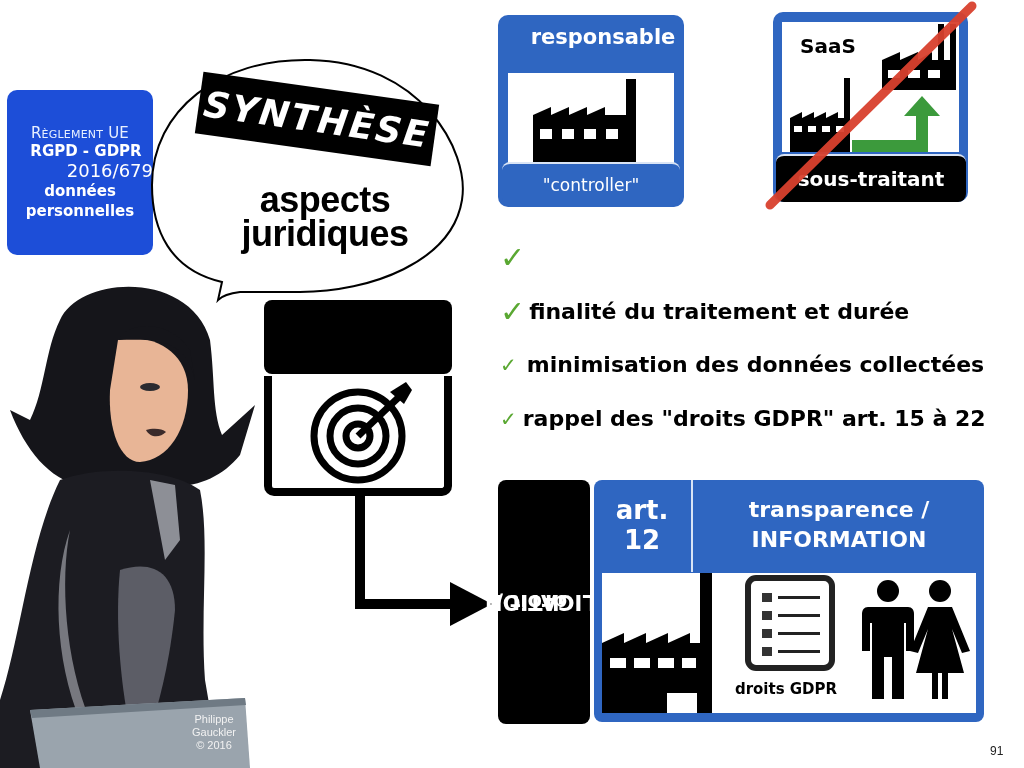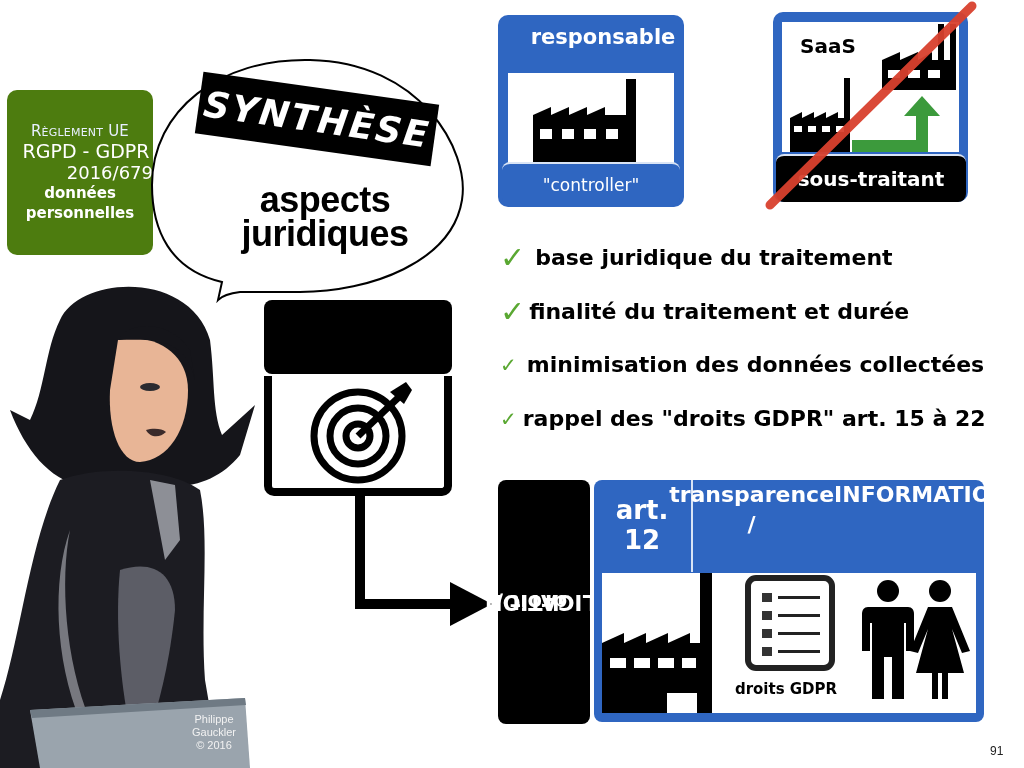--- a/index.html
+++ b/index.html
@@ -1,24 +1,24 @@
 <!DOCTYPE html>
 <html><head>
 <meta charset="utf-8">
 <style>
   html, body { margin:0; padding:0; }
   body { width:1024px; height:768px; background:#ffffff; position:relative; overflow:hidden;
          font-family:"DejaVu Sans", sans-serif; }
   .abs { position:absolute; }
 
   
-  .reg-box { left:7px; top:90px; width:146px; height:165px; background:#4d7c0f; border-radius:10px;
+  .reg-box { left:7px; top:90px; width:146px; height:165px; background:#1d4ed8; border-radius:10px;
              color:#fff; text-align:center; display:flex; flex-direction:column; justify-content:center; }
   .reg-box .l1 { font-size:15px; font-variant:small-caps; letter-spacing:0.2px; color:#e8f0ff; }
-  .reg-box .l2 { font-size:19px; font-weight:normal;padding-left:12px; }
+  .reg-box .l2 { font-size:15px; font-weight:bold;padding-left:12px; }
   .reg-box .l3 { font-size:18px;text-align:right; }
   .reg-box .l4 { font-size:15px; font-weight:bold; line-height:20px; }
 
   
   .bubble svg { position:absolute; left:0; top:0; }
   .synth { left:198px; top:88px; width:238px; height:62px; background:#000; transform:rotate(8deg);
            color:#fff; font-family:"DejaVu Sans", sans-serif; font-weight:bold; font-size:36px;
            display:flex; align-items:center; justify-content:center; letter-spacing:2px;
            font-style:italic; }
   .aspects { left:230px; top:183px; width:190px; text-align:center; font-weight:bold; font-size:36px;
@@ -61,21 +61,21 @@
   
   .oblig { left:498px; top:480px; width:92px; height:244px; background:#000; border-radius:8px; }
   .oblig-text { left:498px; top:480px; width:92px; height:244px; display:flex; align-items:center; justify-content:center; }
   .oblig-text div { transform:rotate(-90deg); color:#fff; font-weight:bold; font-size:21px; text-align:center; line-height:26px; white-space:nowrap; }
   .info-frame { left:594px; top:480px; width:390px; height:242px; background:#2f66c1; border-radius:8px; }
   .info-inner { left:602px; top:573px; width:374px; height:140px; background:#fff; }
   .art-cell { left:594px; top:480px; width:96px; height:90px; color:#fff; font-weight:bold; font-size:26px;
               text-align:center; display:flex; flex-direction:column; justify-content:center; line-height:30px; }
   .art-divider { left:691px; top:480px; width:2px; height:92px; background:#d9e4f5; }
   .transp-cell { left:694px; top:480px; width:290px; height:90px; color:#fff; font-weight:bold; font-size:22px;
-                 text-align:center; display:flex; flex-direction:row; justify-content:center; line-height:30px; }
+                 text-align:center; display:flex; flex-direction:column; justify-content:center; line-height:30px; }
   .droits-label { left:728px; top:680px; width:116px; text-align:center; font-weight:bold; font-size:15px; color:#000; }
 
   .page-num { left:990px; top:744px; font-size:12px; color:#222; font-family:"Liberation Sans", sans-serif; }
 </style>
 </head>
 <body>
 
 <div class="abs reg-box">
   <div class="l1">Règlement UE</div>
   <div class="l2">RGPD - GDPR</div>
@@ -168,21 +168,20 @@
 </div>
 <div class="abs saas">SaaS</div>
 <div class="abs sous-foot">sous-traitant</div>
 <svg class="abs" style="left:760px;top:0;" width="220" height="215">
   <line x1="10" y1="205" x2="212" y2="6" stroke="#d9412e" stroke-width="9" stroke-linecap="round" opacity="0.95"></line>
 </svg>
 
 <div class="abs checklist">
   <div class="check-item" style="left:0;top:0;">
     <span class="tick" style="font-size:30px;">✓</span>
-    <span>base juridique du traitement</span>
   </div>
   <div class="check-item" style="left:0;top:54px;">
     <span class="tick" style="font-size:30px;margin-right:4px;">✓</span>
     <span>finalité du traitement et durée</span>
   </div>
   <div class="check-item" style="left:0;top:112px;">
     <span class="tick" style="font-size:20px;">✓</span>
     <span>minimisation des données collectées</span>
   </div>
   <div class="check-item" style="left:0;top:166px;">

